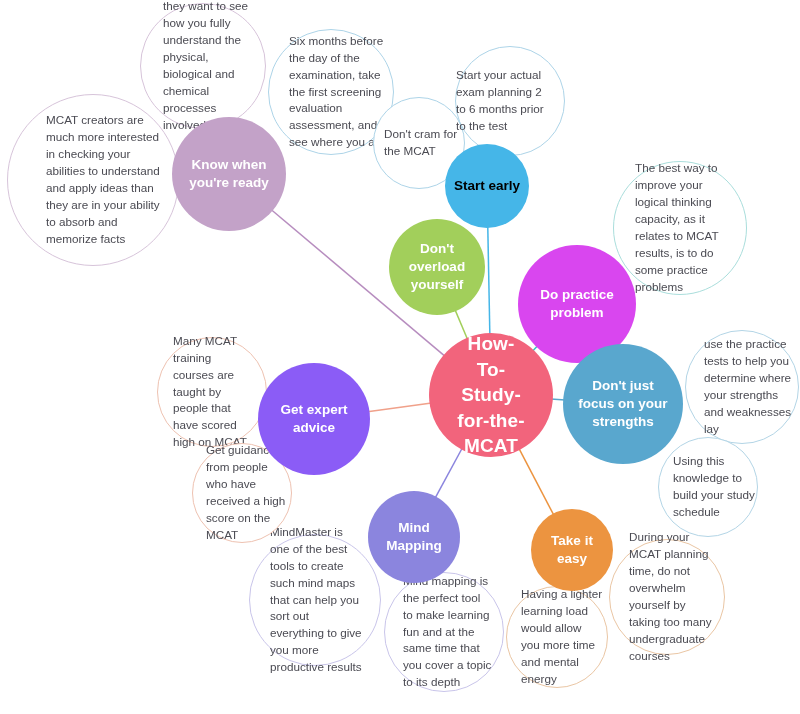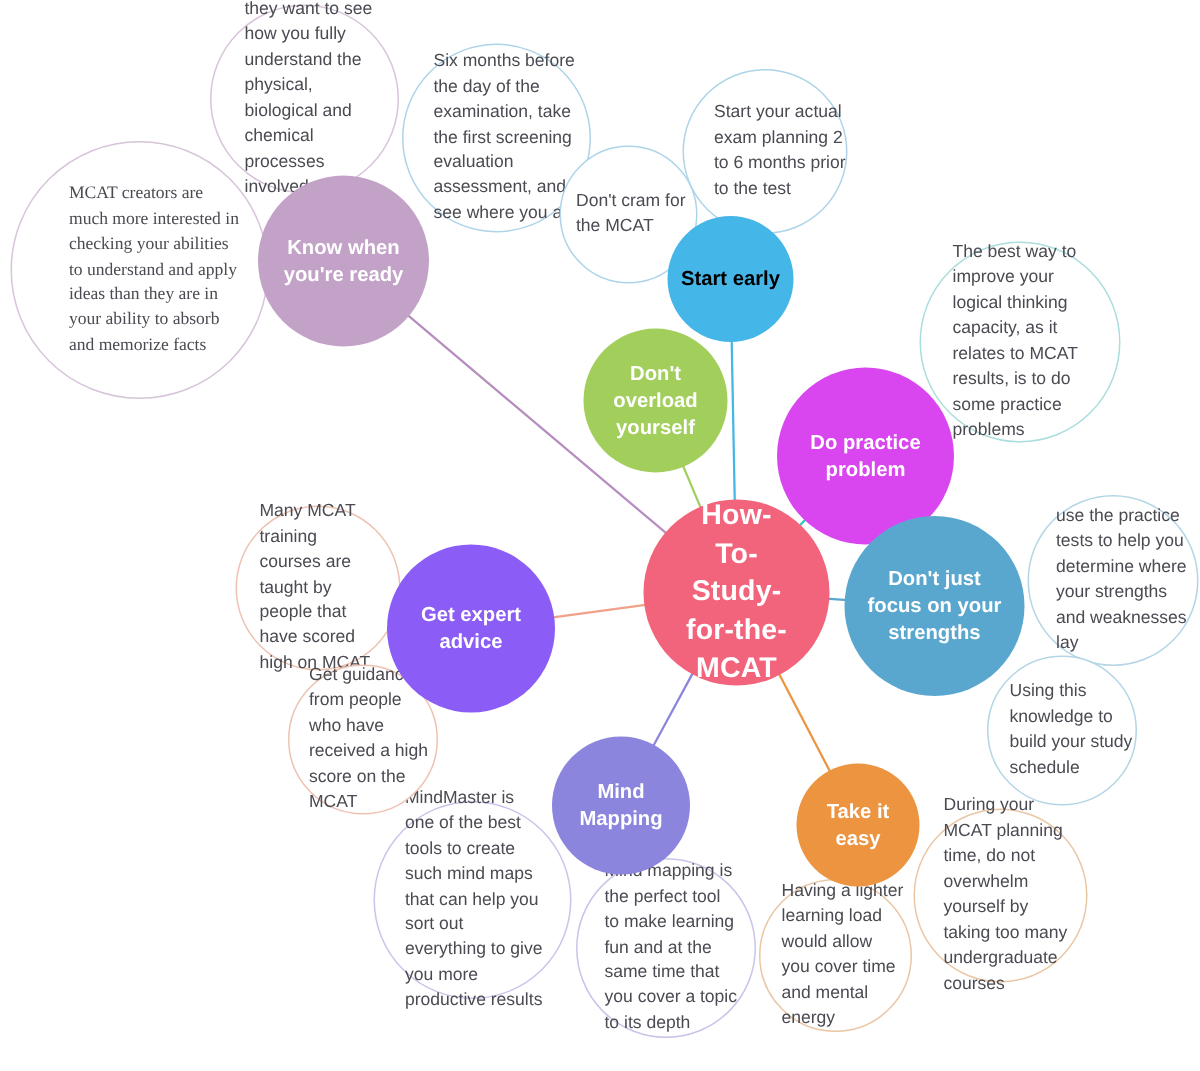--- a/index.html
+++ b/index.html
@@ -78,49 +78,49 @@
       <line x1="445.1371191617019" y1="356.31413486540504" x2="271.04097410177326" y2="209.4620430400454" stroke="#B78DBF" stroke-width="1.5"></line>
       <line x1="489.8518848945744" y1="335.0109857415152" x2="487.7654100702837" y2="225.9926761723232" stroke="#45B6E8" stroke-width="1.5"></line>
       <line x1="467.6779696757423" y1="339.7181503425003" x2="454.8802232485976" y2="309.38275140408314" stroke="#A2CF5B" stroke-width="1.5"></line>
       <line x1="532.2114810559327" y1="351.3925026036061" x2="537.849092996864" y2="345.4271225265742" stroke="#34C6C2" stroke-width="1.5"></line>
       <line x1="550.8610215608924" y1="399.08143328824264" x2="565.1343458244706" y2="400.0546144880321" stroke="#59A7CE" stroke-width="1.5"></line>
       <line x1="518.7891285105417" y1="448.1767273967156" x2="553.9370664681479" y2="515.4351271921349" stroke="#EC9440" stroke-width="1.5"></line>
       <line x1="462.399082291432" y1="447.744549540476" x2="434.9740063196165" y2="498.32066367031763" stroke="#8B85DE" stroke-width="1.5"></line>
       <line x1="431.5440747091917" y1="403.06182037841467" x2="367.51033276172745" y2="411.7443616594268" stroke="#F0A18A" stroke-width="1.5"></line>
     </svg>
   <div id="nodes">
-      <div class="node leaf" style="left: 7px; top: 94px; width: 172px; height: 172px; border-color: rgb(215, 196, 218); font-family: Liberation Serif, serif;">
+      <div class="node leaf" style="left: 7px; top: 94px; width: 172px; height: 172px; border-color: rgb(215, 196, 218);">
         <span class="node-label" style="width: 115px; margin-left: 38px;">MCAT creators are much more interested in checking your abilities to understand and apply ideas than they are in your ability to absorb and memorize facts</span>
       </div>
       <div class="node leaf" style="left: 140px; top: 3px; width: 126px; height: 126px; border-color: rgb(215, 196, 218);">
         <span class="node-label" style="width: 90px; margin-left: 22px;">they want to see how you fully understand the physical, biological and chemical processes involved</span>
       </div>
       <div class="node leaf" style="left: 268px; top: 29px; width: 126px; height: 126px; border-color: rgb(173, 212, 232);">
         <span class="node-label" style="width: 98px; margin-left: 20px;">Six months before the day of the examination, take the first screening evaluation assessment, and see where you are</span>
       </div>
       <div class="node leaf" style="left: 373px; top: 97px; width: 92px; height: 92px; border-color: rgb(173, 212, 232);">
         <span class="node-label" style="width: 80px; margin-left: 10px;">Don't cram for the MCAT</span>
       </div>
       <div class="node leaf" style="left: 455px; top: 46px; width: 110px; height: 110px; border-color: rgb(173, 212, 232);">
-        <span class="node-label" style="width: 96px; margin-left: 20px;">Start your actual exam planning 2 to 6 months prior to the test</span>
+        <span class="node-label" style="width: 96px; ">Start your actual exam planning 2 to 6 months prior to the test</span>
       </div>
       <div class="node leaf" style="left: 613px; top: 161px; width: 134px; height: 134px; border-color: rgb(170, 222, 220);">
         <span class="node-label" style="width: 90px; margin-left: 21px;">The best way to improve your logical thinking capacity, as it relates to MCAT results, is to do some practice problems</span>
       </div>
       <div class="node leaf" style="left: 685px; top: 330px; width: 114px; height: 114px; border-color: rgb(179, 213, 230);">
         <span class="node-label" style="width: 100px; margin-left: 18px;">use the practice tests to help you determine where your strengths and weaknesses lay</span>
       </div>
       <div class="node leaf" style="left: 658px; top: 437px; width: 100px; height: 100px; border-color: rgb(179, 213, 230);">
         <span class="node-label" style="width: 86px; margin-left: 14px;">Using this knowledge to build your study schedule</span>
       </div>
       <div class="node leaf" style="left: 609px; top: 539px; width: 116px; height: 116px; border-color: rgb(234, 198, 164); align-items: center;">
         <span class="node-label" style="width: 86px; margin-left: 19px;">During your MCAT planning time, do not overwhelm yourself by taking too many undergraduate courses</span>
       </div>
       <div class="node leaf" style="left: 506px; top: 586px; width: 102px; height: 102px; border-color: rgb(234, 198, 164);">
-        <span class="node-label" style="width: 82px; margin-left: 14px;">Having a lighter learning load would allow you cover time and mental energy</span>
+        <span class="node-label" style="width: 82px; margin-left: 14px;">Having a lighter learning load would allow you more time and mental energy</span>
       </div>
       <div class="node leaf" style="left: 249px; top: 534px; width: 132px; height: 132px; border-color: rgb(201, 197, 234);">
         <span class="node-label" style="width: 92px; margin-left: 20px;">MindMaster is one of the best tools to create such mind maps that can help you sort out everything to give you more productive results</span>
       </div>
       <div class="node leaf" style="left: 384px; top: 572px; width: 120px; height: 120px; border-color: rgb(201, 197, 234);">
         <span class="node-label" style="width: 90px; margin-left: 18px;">Mind mapping is the perfect tool to make learning fun and at the same time that you cover a topic to its depth</span>
       </div>
       <div class="node leaf" style="left: 157px; top: 337px; width: 110px; height: 110px; border-color: rgb(238, 194, 177);">
         <span class="node-label" style="width: 82px; margin-left: 15px;">Many MCAT training courses are taught by people that have scored high on MCAT</span>
       </div>

